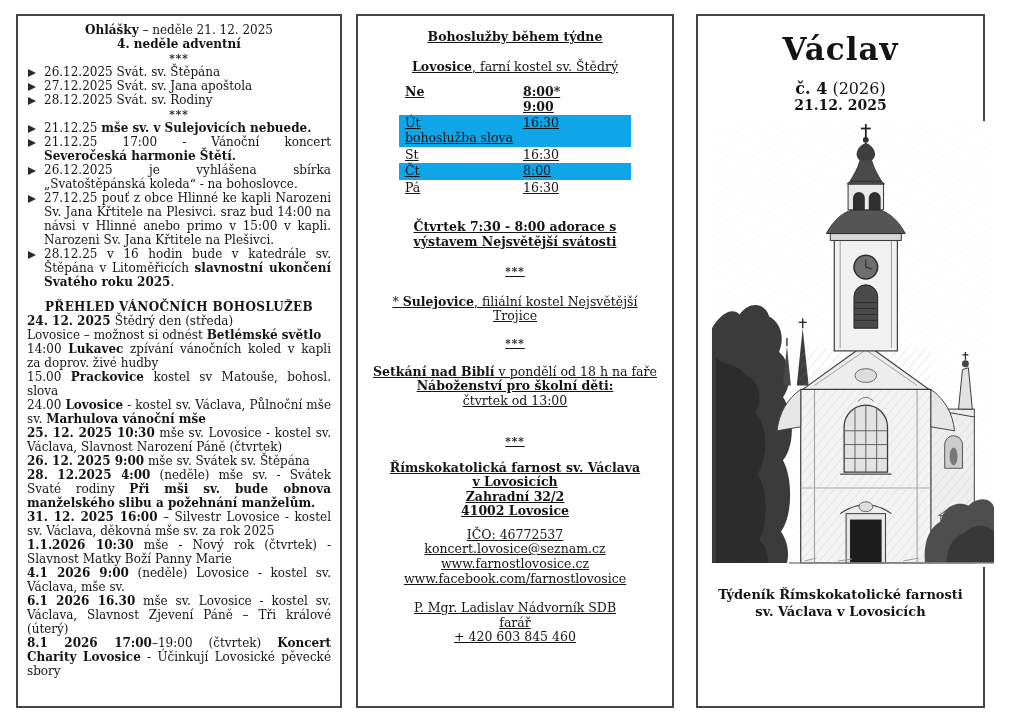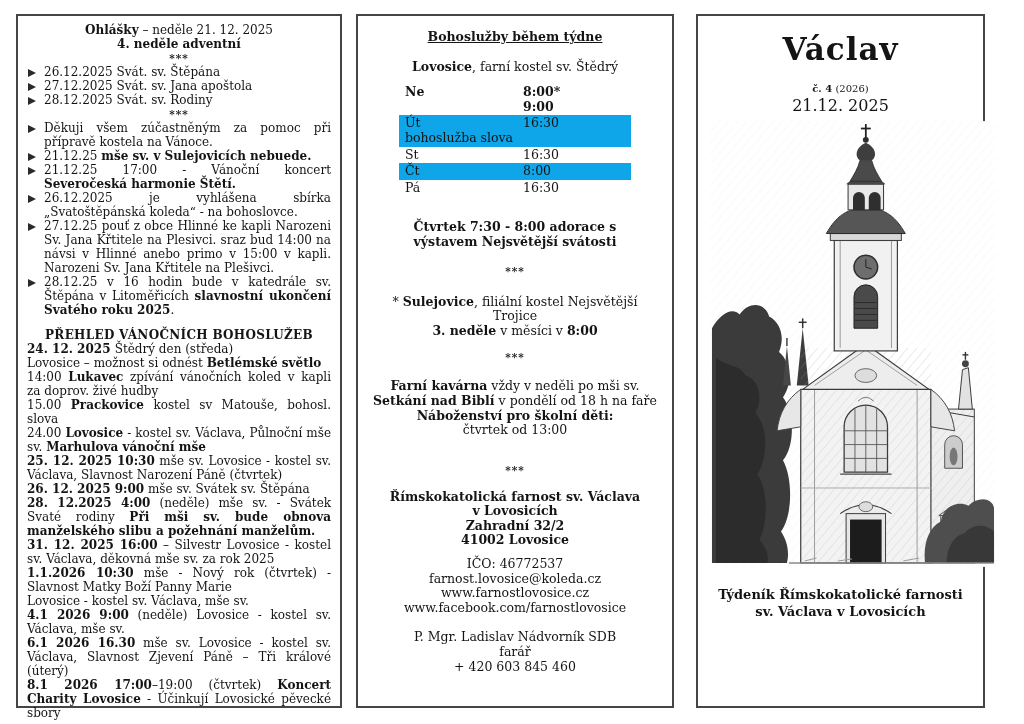--- a/index.html
+++ b/index.html
@@ -6,21 +6,21 @@
   body{
     width:1024px;height:724px;background:#ffffff;
     font-family:"DejaVu Serif","Liberation Serif",serif;
     color:#141414;overflow:hidden;position:relative;
   }
   .panel{
     position:absolute;top:14px;height:694px;background:#ffffff;
     border:2px solid #454545;box-sizing:border-box;
   }
   #panel-left{left:16px;width:326px;padding:7px 9px 0 9px;font-size:12px;line-height:14px;}
-  #panel-mid{left:356px;width:318px;padding:12px 13px;font-size:12.5px;line-height:14.6px;}
+  #panel-mid{left:356px;width:318px;padding:12px 13px;font-size:12.5px;line-height:14.6px;text-decoration:underline;}
   #panel-right{left:696px;width:289px;padding:6px 12px;text-align:center;}
   .c{text-align:center;}
   .b{font-weight:bold;}
   .j{text-align:justify;margin:0;}
   .u{text-decoration:underline;}
   .sep{text-align:center;font-weight:bold;font-size:10.5px;letter-spacing:1px;line-height:12px;margin:1px 0;}
   
   .bul{display:flex;}
   .bul .mk{flex:0 0 17px;position:relative;}
   .bul .mk::before{
@@ -42,22 +42,22 @@
   .mid-sep1{margin-top:15px;}
   .sule{margin-top:18px;}
   .mid-sep2{margin-top:13px;}
   .infoblock{margin-top:16px;}
   .mid-sep3{margin-top:26px;}
   .parish{margin-top:14px;}
   .contact{margin-top:9px;}
   .priest{margin-top:15px;}
   
   .mast-title{font-size:31px;font-weight:bold;letter-spacing:1px;margin:8px 0 0 0;line-height:38px;}
-  .mast-issue{margin-top:13px;font-size:10px;line-height:16px;}
-  .mast-date{font-size:16px;line-height:17px;}
+  .mast-issue{margin-top:13px;font-size:16px;line-height:16px;}
+  .mast-date{font-size:14px;line-height:17px;font-weight:bold;}
   .mast-week{margin-top:15px;font-size:14px;font-weight:bold;}
   .church-wrap{margin-top:4px;}
   .mast-footer{margin-top:12px;font-size:13px;font-weight:bold;line-height:17px;padding:0 4px;}
 </style>
 </head>
 <body>
 
 <div class="page">
 
   <section class="panel" id="panel-left">
@@ -72,24 +72,20 @@
     <div class="bul">
       <span class="mk"></span>
       <span class="tx"><span>27.12.2025  Svát. sv. Jana apoštola</span></span>
     </div>
     <div class="bul">
       <span class="mk"></span>
       <span class="tx"><span>28.12.2025  Svát. sv. Rodiny</span></span>
     </div>
     <div class="sep">***</div>
 
-    <div class="bul">
-      <span class="mk"></span>
-      <span class="tx"><span>Děkuji všem zúčastněným za pomoc  při přípravě kostela na Vánoce.</span></span>
-    </div>
     <div class="bul">
       <span class="mk"></span>
       <span class="tx"><span>21.12.25 </span><b>mše sv. v Sulejovicích nebuede.</b></span>
     </div>
     <div class="bul">
       <span class="mk"></span>
       <span class="tx"><span>21.12.25  17:00 - Vánoční koncert </span><b>Severočeská harmonie Štětí.</b></span>
     </div>
     <div class="bul">
       <span class="mk"></span>
@@ -108,21 +104,20 @@
     <p class="j"><b>24. 12. 2025 </b><span>Štědrý den (středa)</span></p>
     <p class="j"><span>Lovosice – možnost si odnést </span><b>Betlémské světlo</b></p>
     <p class="j"><span>14:00 </span><b>Lukavec</b><span> zpívání vánočních koled  v kapli za doprov.  živé hudby</span></p>
     <p class="j"><span>15.00 </span><b>Prackovice</b><span> kostel sv Matouše, bohosl.  slova</span></p>
     <p class="j"><span>24.00 </span><b>Lovosice</b><span> - kostel sv. Václava, Půlnoční mše sv. </span><b>Marhulova vánoční mše</b></p>
     <p class="j"><b>25. 12. 2025 10:30</b><span> mše sv. Lovosice - kostel sv. Václava, Slavnost Narození Páně (čtvrtek)</span></p>
     <p class="j"><b>26. 12. 2025 9:00</b><span> mše sv. Svátek sv. Štěpána</span></p>
     <p class="j"><b>28. 12.2025 4:00</b><span> (neděle) mše sv. - Svátek Svaté rodiny </span><b>Při  mši  sv.  bude  obnova  manželského slibu a požehnání manželům.</b></p>
     <p class="j"><b>31. 12. 2025 16:00</b><span> – Silvestr Lovosice - kostel sv. Václava, děkovná mše sv. za rok 2025</span></p>
     <p class="j"><b>1.1.2026 10:30</b><span> mše - Nový rok (čtvrtek) - Slavnost Matky Boží Panny Marie</span></p>
-    <p class="j"><span>Lovosice - kostel sv. Václava, mše sv.</span></p>
     <p class="j"><b>4.1  2026  9:00</b><span>  (neděle)  Lovosice  -  kostel  sv. Václava, mše sv.</span></p>
     <p class="j"><b>6.1  2026  16.30</b><span>  mše  sv.  Lovosice  -  kostel  sv. Václava, Slavnost Zjevení Páně – Tři králové (úterý)</span></p>
     <p class="j"><b>8.1 2026  17:00</b><span>–19:00 (čtvrtek) </span><b>Koncert Charity Lovosice</b><span> - Účinkují Lovosické pěvecké sbory</span></p>
   </section>
 
   <section class="panel" id="panel-mid">
     <div class="c b u mid-head">Bohoslužby během týdne</div>
     <div class="c mid-intro"><b>Lovosice</b><span>, farní kostel sv. Štědrý</span></div>
 
     <div class="wtable">
@@ -148,41 +143,39 @@
         <span class="day">Pá</span>
         <span class="time">16:30</span>
       </div>
     </div>
 
     <div class="c b adoration">Čtvrtek 7:30 - 8:00 adorace  s výstavem Nejsvětější svátosti</div>
     <div class="sep mid-sep1">***</div>
 
     <div class="sule">
       <div class="c"><span>* </span><b>Sulejovice</b><span>, filiální kostel Nejsvětější Trojice</span></div>
-      <div class="c"><b>3. neděle</b><span> v měsíci v </span><b>8:00</b></div>
     </div>
     <div class="sep mid-sep2">***</div>
 
     <div class="infoblock">
-      <div class="c"><b>Farní kavárna</b><span> vždy v neděli po mši sv.</span></div>
       <div class="c"><b>Setkání nad Biblí</b><span> v pondělí od 18 h na faře</span></div>
       <div class="c"><b>Náboženství pro školní děti:</b></div>
       <div class="c"><span>čtvrtek od 13:00</span></div>
     </div>
     <div class="sep mid-sep3">***</div>
 
     <div class="parish">
       <div class="c b">Římskokatolická farnost sv. Václava</div>
       <div class="c b">v Lovosicích</div>
       <div class="c b">Zahradní 32/2</div>
       <div class="c b">41002 Lovosice</div>
     </div>
     <div class="contact">
       <div class="c">IČO: 46772537</div>
-      <div class="c">farnost.lovosice@koleda.cz</div>
+      <div class="c">koncert.lovosice@seznam.cz</div>
       <div class="c">www.farnostlovosice.cz</div>
       <div class="c">www.facebook.com/farnostlovosice</div>
     </div>
     <div class="priest">
       <div class="c">P. Mgr. Ladislav Nádvorník SDB</div>
       <div class="c">farář</div>
       <div class="c">+ 420 603 845 460</div>
     </div>
   </section>
 

